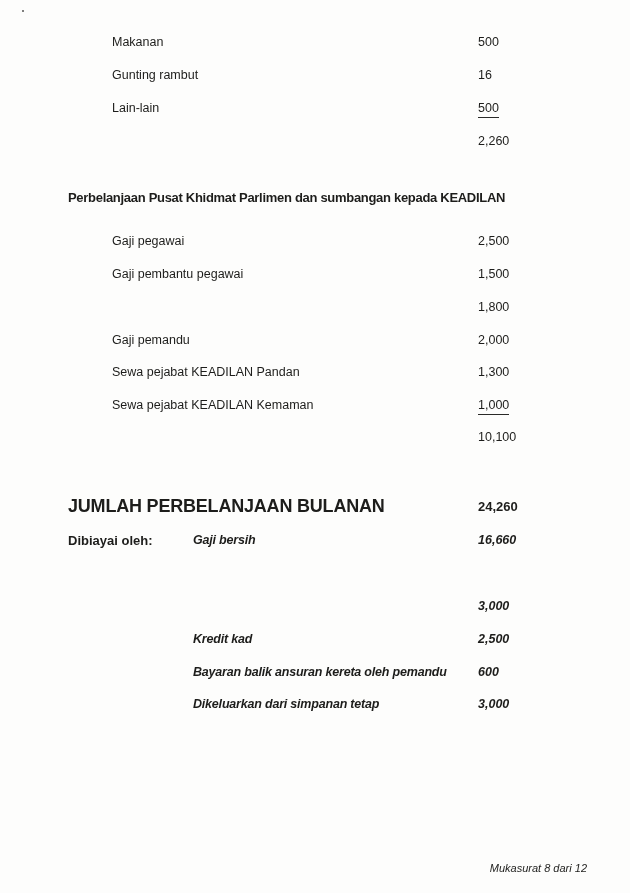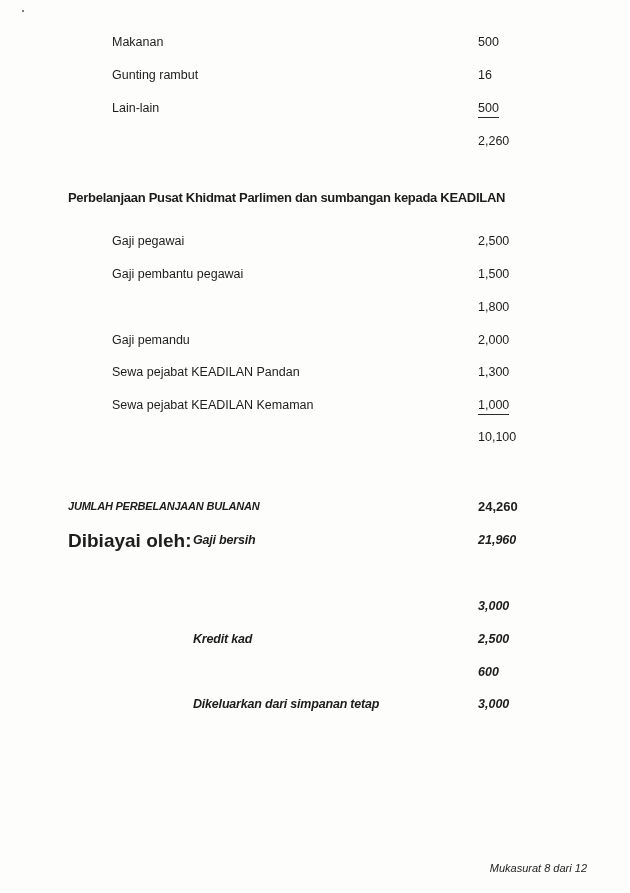--- a/index.html
+++ b/index.html
@@ -55,34 +55,33 @@
     width: 520px;
     font-weight: bold;
     font-size: 13px;
     letter-spacing: -0.3px;
     white-space: nowrap;
   }
   .grand-total .gt-label {
     position: absolute;
     left: 68px;
     font-weight: bold;
-    font-size: 11px;
+    font-size: 18px;
     letter-spacing: -0.2px;
     white-space: nowrap;
-    font-style: italic;
   }
   .grand-total .amount {
     font-weight: bold;
     font-size: 13px;
   }
   .fin-row .side-label {
     position: absolute;
     left: 68px;
     font-weight: bold;
-    font-size: 19px;
+    font-size: 13px;
     white-space: nowrap;
     text-align: center;
   }
   .fin-row .label {
     left: 193px;
     font-weight: bold;
     font-style: italic;
     letter-spacing: -0.2px;
   }
   .fin-row .amount {
@@ -152,30 +151,31 @@
   </div>
 
   <div class="row grand-total" style="top:499px">
     <span class="gt-label">JUMLAH PERBELANJAAN BULANAN</span>
     <span class="amount">24,260</span>
   </div>
 
   <div class="row fin-row" style="top:533px">
     <span class="side-label">Dibiayai oleh:</span>
     <span class="label">Gaji bersih</span>
-    <span class="amount">21,960</span>
+    <span class="amount">16,660</span>
   </div>
   <div class="row fin-row" style="top:599px">
     <span class="amount">3,000</span>
   </div>
   <div class="row fin-row" style="top:632px">
     <span class="label">Kredit kad</span>
     <span class="amount">2,500</span>
   </div>
   <div class="row fin-row" style="top:665px">
+    <span class="label">Bayaran balik ansuran kereta oleh pemandu</span>
     <span class="amount">600</span>
   </div>
   <div class="row fin-row" style="top:697px">
     <span class="label">Dikeluarkan dari simpanan tetap</span>
     <span class="amount">3,000</span>
   </div>
 
   <div class="footer">Mukasurat 8 dari 12</div>
 
 </div>

